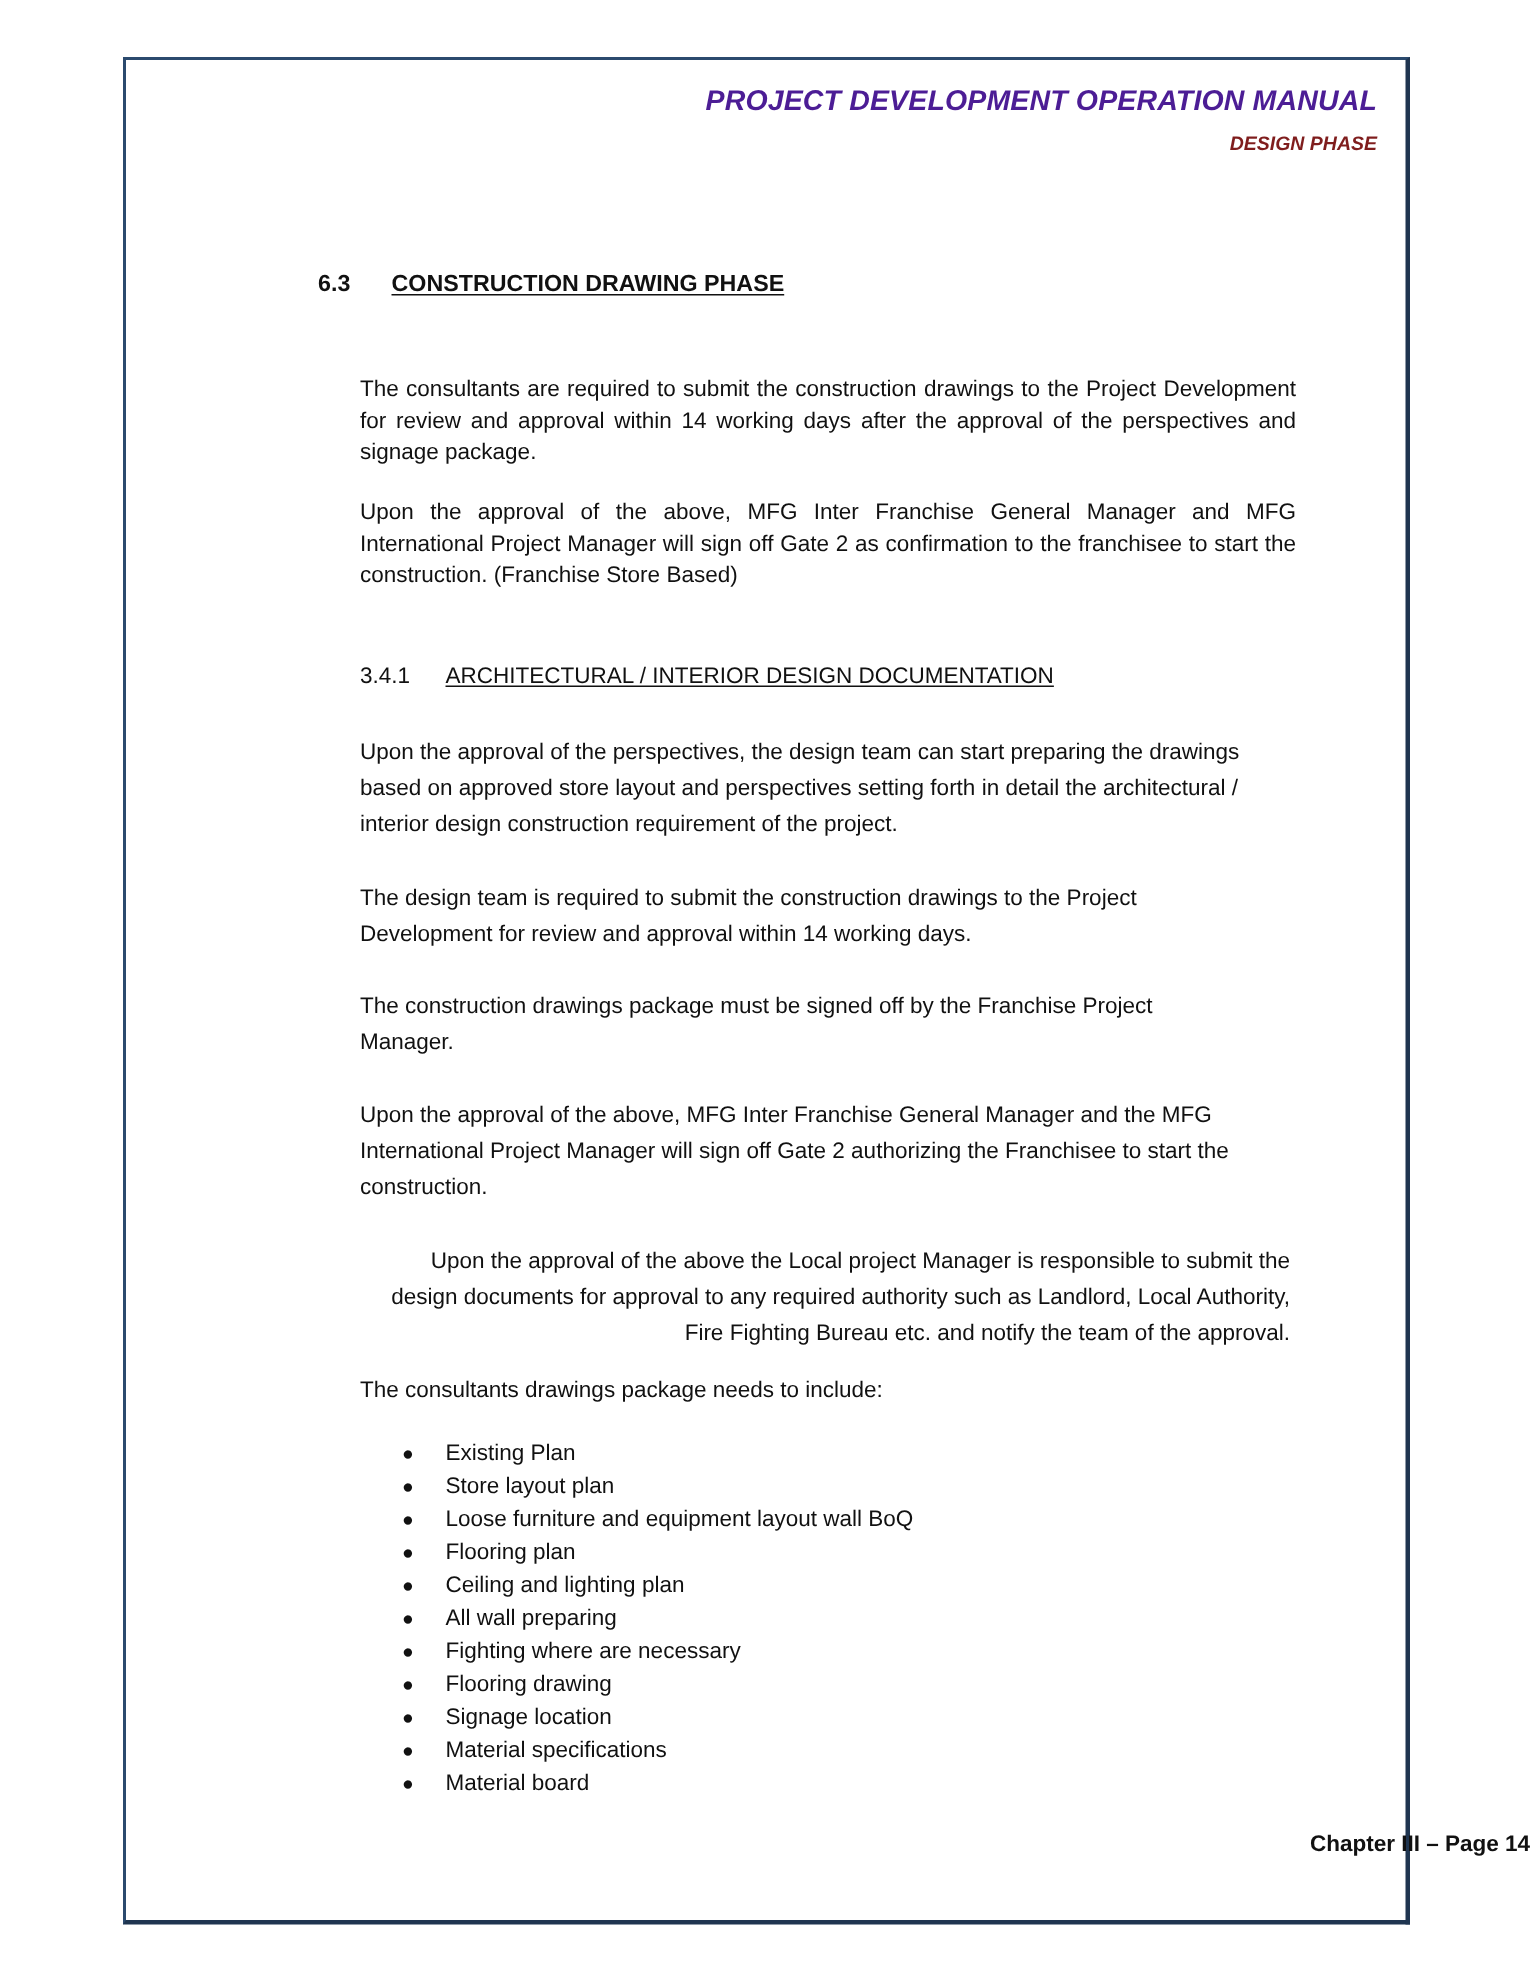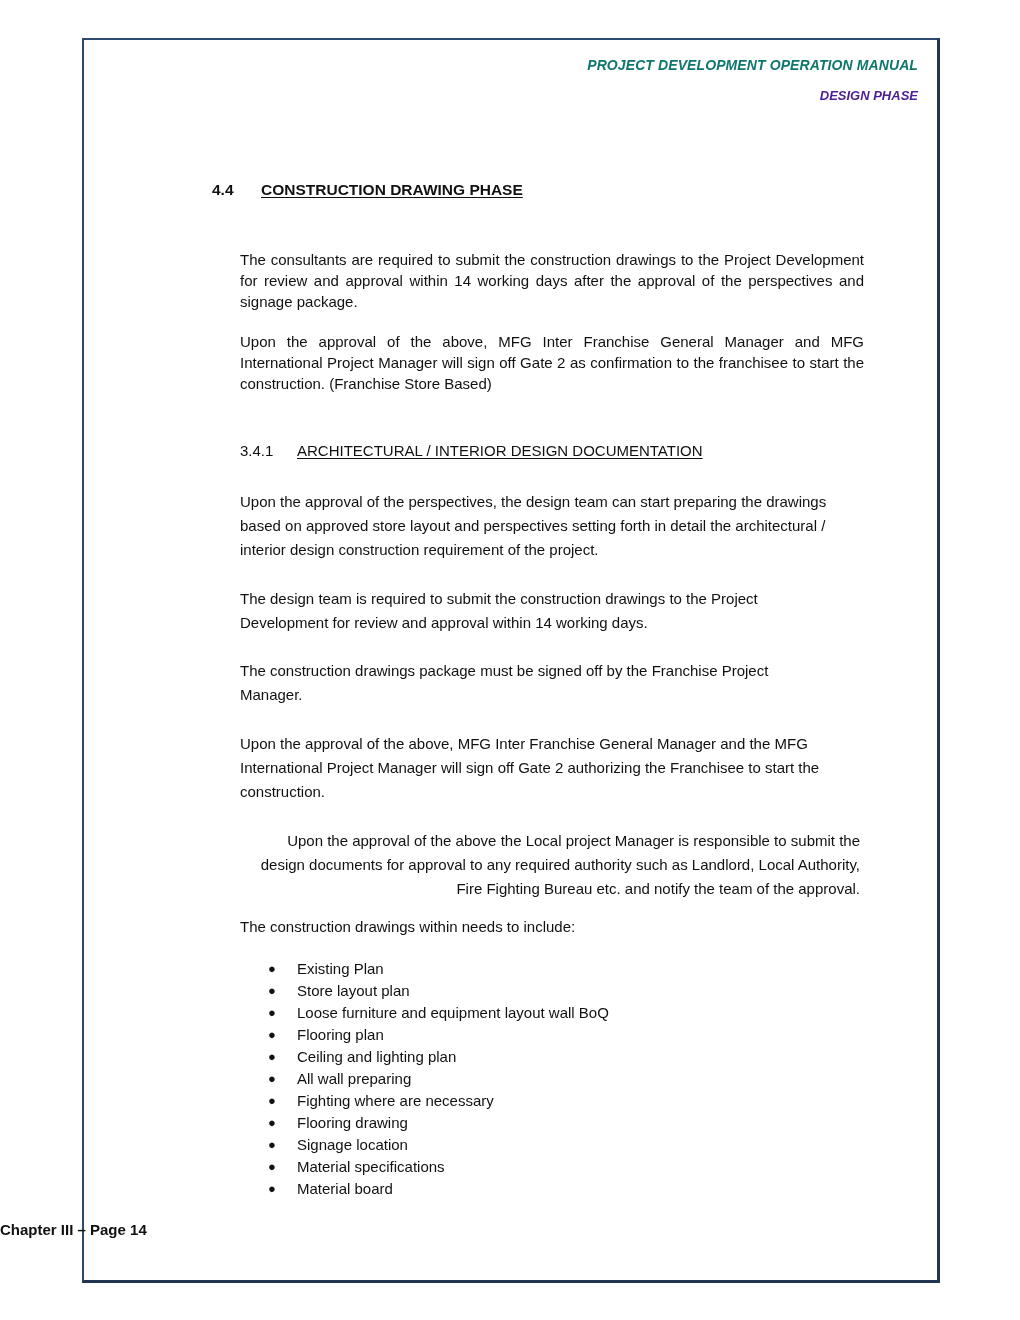--- a/index.html
+++ b/index.html
@@ -1,64 +1,64 @@
 <!DOCTYPE html>
 <html><head>
 <meta charset="utf-8">
 <style>
   html, body { margin: 0; padding: 0; background: #ffffff; }
   body { width: 1020px; height: 1320px; position: relative; overflow: hidden;
          font-family: "Liberation Sans", "DejaVu Sans", sans-serif; color: #111; }
   .page-border { position: absolute; left: 82px; top: 38px; width: 853px; height: 1240px;
                  border: 2px solid #2b4a6e; border-right: 3px solid #1f3550; border-bottom: 3px solid #1f3550; }
-  .hdr-title { position: absolute; right: 102px; top: 57px; font-size: 14px; font-weight: bold;
-               font-style: italic; color: #0f766e; letter-spacing: 0.1px; }
+  .hdr-title { position: absolute; right: 102px; top: 57px; font-size: 19px; font-weight: bold;
+               font-style: italic; color: #4c1d95; letter-spacing: 0.1px; }
   .hdr-sub { position: absolute; right: 102px; top: 88px; font-size: 13px; font-weight: bold;
-             font-style: italic; color: #4c1d95; }
+             font-style: italic; color: #7f1d1d; }
   .h1 { position: absolute; left: 212px; top: 181px; font-size: 15.5px; font-weight: bold; }
   .h1 .num { display: inline-block; width: 49px; }
   .h1 .ttl { text-decoration: underline; text-underline-offset: 2px; }
   .para { position: absolute; left: 240px; width: 624px; font-size: 15px; }
   .justify { text-align: justify; line-height: 21px; }
   .loose { line-height: 24px; }
   .h2 { position: absolute; left: 240px; top: 442px; font-size: 15px; font-weight: normal; }
   .h2 .num { display: inline-block; width: 57px; }
   .h2 .ttl { text-decoration: underline; text-underline-offset: 2px; }
   .list { position: absolute; left: 268px; top: 958px; margin: 0; padding: 0; list-style: none; }
   .list li { height: 22px; line-height: 22px; font-size: 15px; display: flex; align-items: center; }
   .bullet { width: 29px; font-size: 13px; }
-  .footer { position: absolute; left: 0; width: 1020px; top: 1221px; text-align: left;
+  .footer { position: absolute; left: 0; width: 1020px; top: 1221px; text-align: right;
             font-size: 15px; font-weight: bold; }
   p { margin: 0; }
 </style>
 </head>
 <body>
 
 <div class="page-border"></div>
 
 <div class="hdr-title">PROJECT DEVELOPMENT OPERATION MANUAL</div>
 <div class="hdr-sub">DESIGN PHASE</div>
 
 <div class="h1">
-  <span class="num">4.4</span><span class="ttl">CONSTRUCTION DRAWING PHASE</span>
+  <span class="num">6.3</span><span class="ttl">CONSTRUCTION DRAWING PHASE</span>
 </div>
 
 <p class="para justify" style="top:249px;">The consultants are required to submit the construction drawings to the Project Development for review and approval within 14 working days after the approval of the perspectives and signage package.</p>
 <p class="para justify" style="top:331px;">Upon the approval of the above, MFG Inter Franchise General Manager and MFG International Project Manager will sign off Gate 2 as confirmation to the franchisee to start the construction. (Franchise Store Based)</p>
 
 <div class="h2">
   <span class="num">3.4.1</span><span class="ttl">ARCHITECTURAL / INTERIOR DESIGN DOCUMENTATION</span>
 </div>
 
 <p class="para loose" style="top:490px;">Upon the approval of the perspectives, the design team can start preparing the drawings based on approved store layout and perspectives setting forth in detail the architectural / interior design construction requirement of the project.</p>
 <p class="para loose" style="top:587px; width:580px;">The design team is required to submit the construction drawings to the Project Development for review and approval within 14 working days.</p>
 <p class="para loose" style="top:659px; width:580px;">The construction drawings package must be signed off by the Franchise Project Manager.</p>
 <p class="para loose" style="top:732px;">Upon the approval of the above, MFG Inter Franchise General Manager and the MFG International Project Manager will sign off Gate 2 authorizing the Franchisee to start the construction.</p>
 <p class="para loose" style="top:829px; width:620px;text-align:right;">Upon the approval of the above the Local project Manager is responsible to submit the design documents for approval to any required authority such as Landlord, Local Authority, Fire Fighting Bureau etc. and notify the team of the approval.</p>
-<p class="para" style="top:918px;">The construction drawings within needs to include:</p>
+<p class="para" style="top:918px;">The consultants drawings package needs to include:</p>
 
 <ul class="list">
   <li>
       <span class="bullet">●</span>
       <span>Existing Plan</span>
     </li>
   <li>
       <span class="bullet">●</span>
       <span>Store layout plan</span>
     </li>

